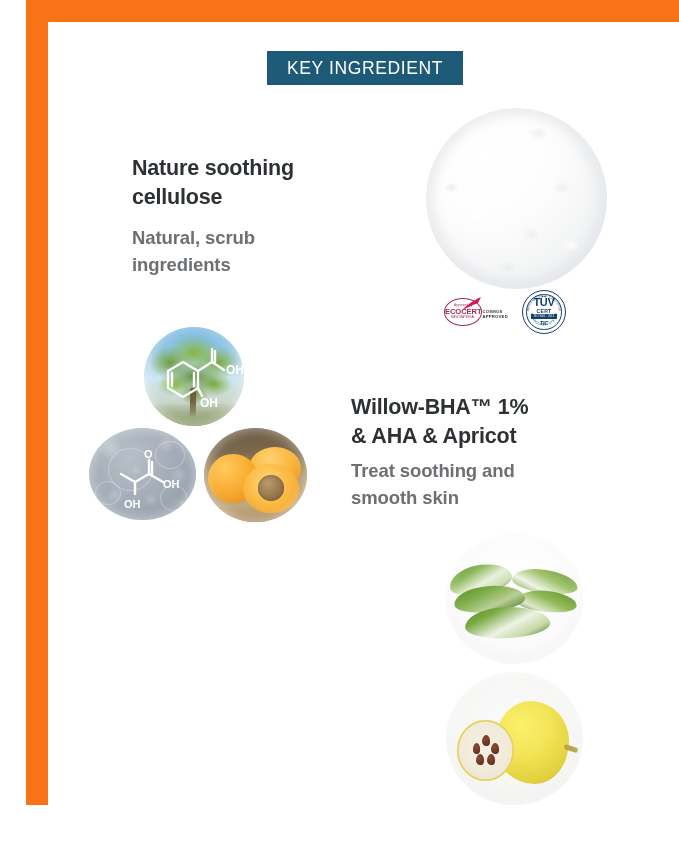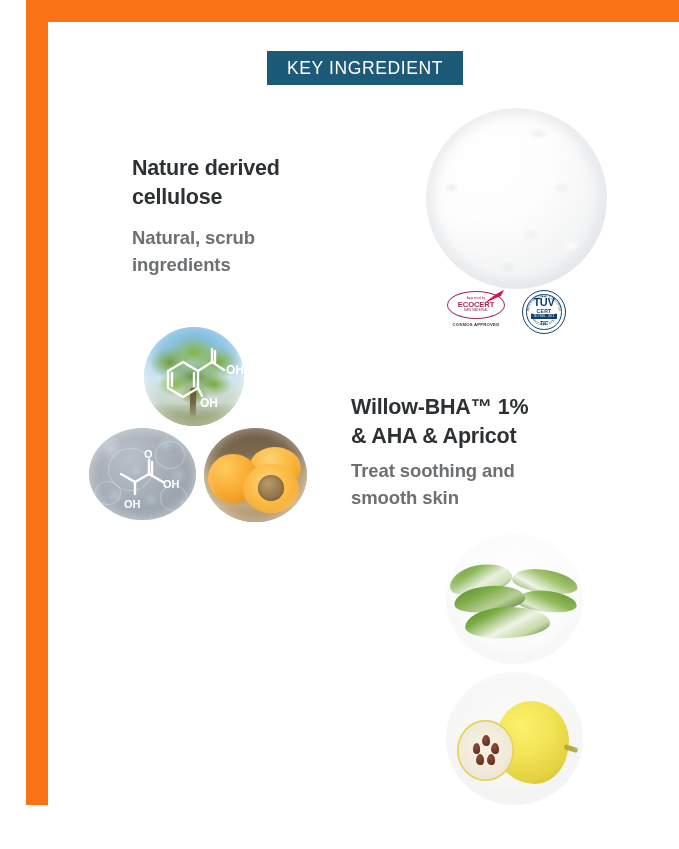--- a/index.html
+++ b/index.html
@@ -124,21 +124,21 @@
     position: absolute;
     left: 396px; top: 268px;
     width: 146px; height: 44px;
     display: flex;
     align-items: center;
     gap: 14px;
   }
   .cert-ecocert {
     position: relative;
     width: 64px; height: 42px;
-    display: flex; flex-direction: column;
+    display: flex; flex-direction: row;
     align-items: center; justify-content: flex-start;
   }
   .cert-ecocert .oval {
     position: relative;
     width: 56px; height: 26px;
     border: 1.4px solid #9f2a55;
     border-radius: 50%;
     display: flex; flex-direction: column;
     align-items: center; justify-content: center;
     background: #fff;
@@ -384,21 +384,21 @@
 <body>
 
 <div id="page">
   <div id="canvas">
 
     <div class="banner">
       <span class="banner-label">KEY INGREDIENT</span>
     </div>
 
     <div class="txt-block" id="block-cellulose">
-      <p class="txt-title">Nature derived
+      <p class="txt-title">Nature soothing
 cellulose</p>
       <p class="txt-sub">Natural, scrub
 ingredients</p>
     </div>
 
     <div class="circ softedge" id="img-cellulose">
       <div class="grain"></div>
       <div class="rim"></div>
     </div>
 

